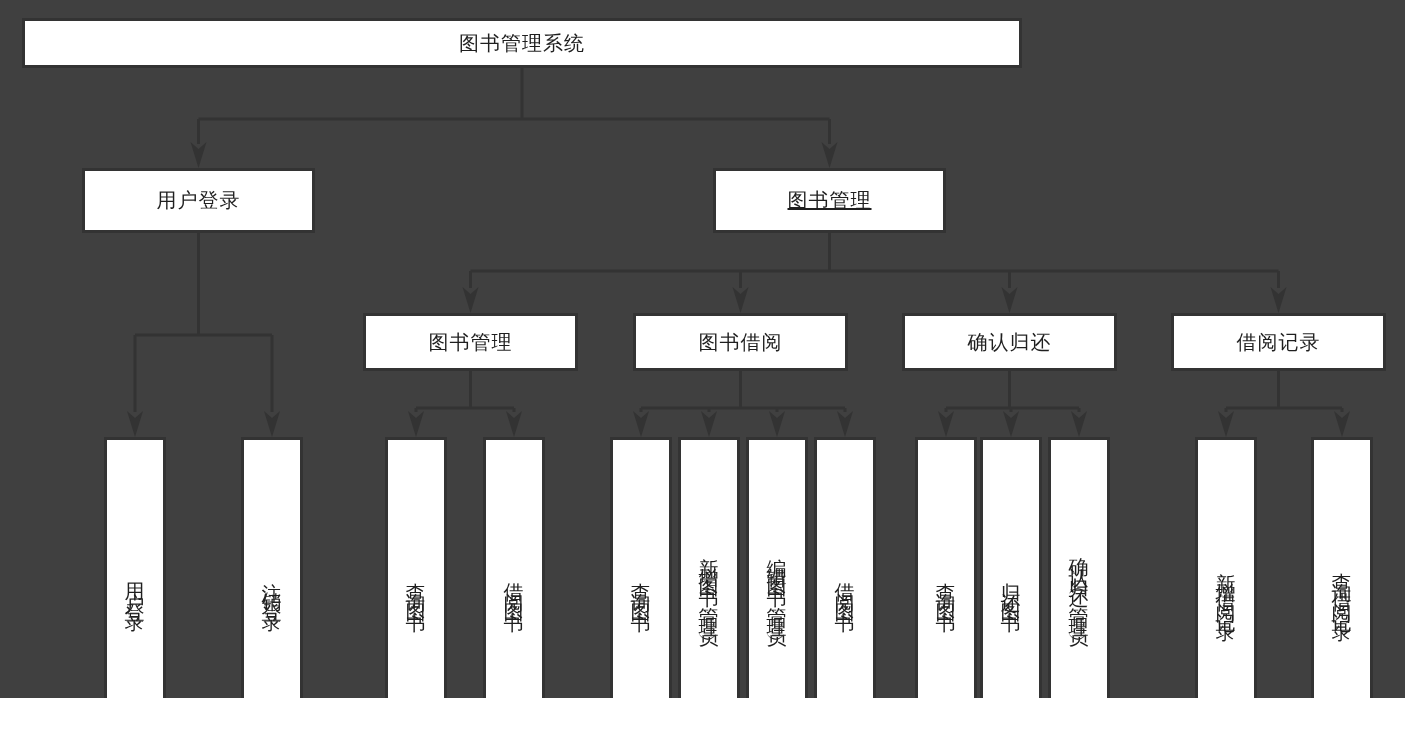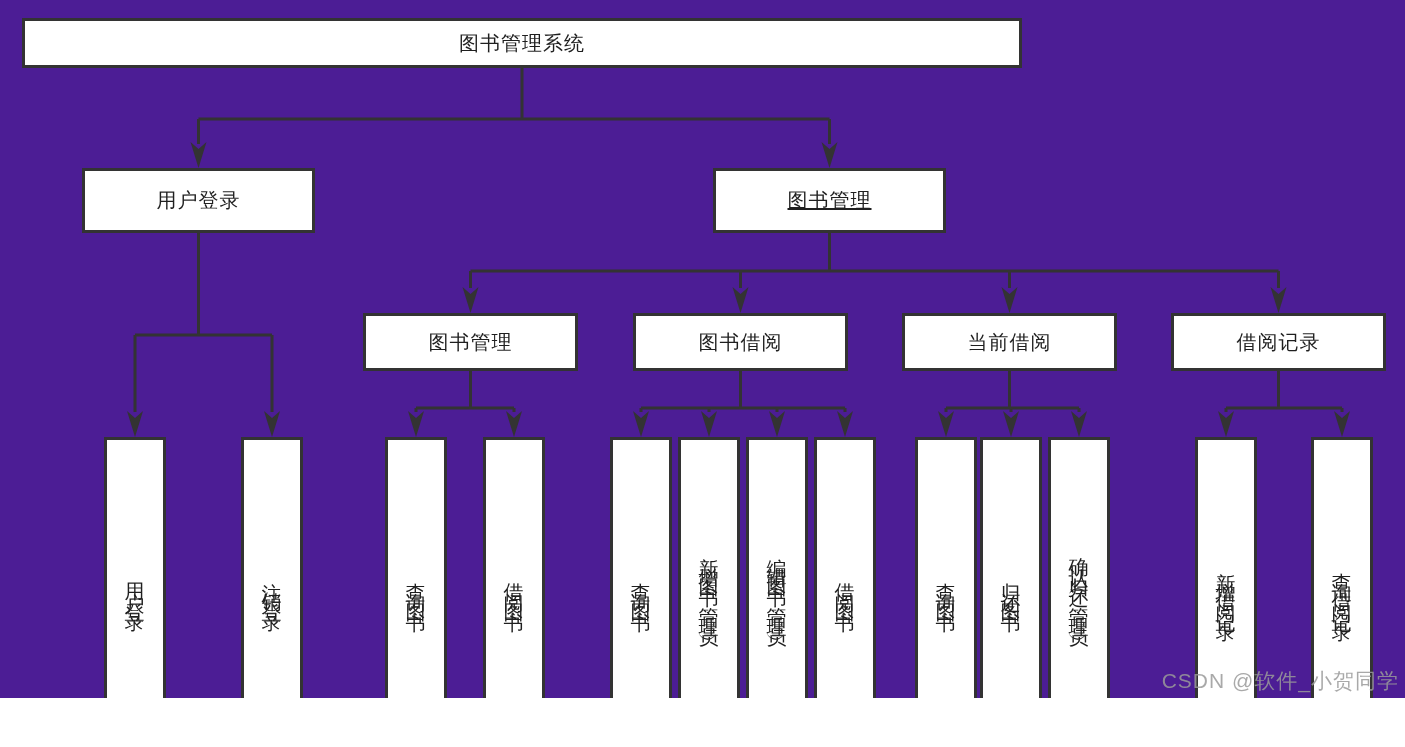--- a/index.html
+++ b/index.html
@@ -5,21 +5,21 @@
   html, body {
     margin: 0;
     padding: 0;
     background: #ffffff;
     font-family: "Liberation Sans", sans-serif;
   }
   .diagram {
     position: relative;
     width: 1405px;
     height: 698px;
-    background: #4c1d95;
+    background: #404040;
     overflow: hidden;
   }
   .connectors {
     position: absolute;
     left: 0;
     top: 0;
     width: 1405px;
     height: 747px;
     z-index: 0;
   }
@@ -113,21 +113,21 @@
     <span>图书管理</span>
   </div>
 
   <div class="box hbox" style="left:363px; top:313px; width:215px; height:58px;">
     <span>图书管理</span>
   </div>
   <div class="box hbox" style="left:633px; top:313px; width:215px; height:58px;">
     <span>图书借阅</span>
   </div>
   <div class="box hbox" style="left:902px; top:313px; width:215px; height:58px;">
-    <span>当前借阅</span>
+    <span>确认归还</span>
   </div>
   <div class="box hbox" style="left:1171px; top:313px; width:215px; height:58px;">
     <span>借阅记录</span>
   </div>
 
   <div class="box leaf" style="left:104px; top:437px; width:62px; height:300px;">
     <span>用户登录</span>
   </div>
   <div class="box leaf" style="left:241px; top:437px; width:62px; height:300px;">
     <span>注销登录</span>
@@ -163,14 +163,13 @@
     <span>确认归还（管理员）</span>
   </div>
 
   <div class="box leaf" style="left:1195px; top:437px; width:62px; height:300px;">
     <span>新增借阅记录</span>
   </div>
   <div class="box leaf" style="left:1311px; top:437px; width:62px; height:300px;">
     <span>查询借阅记录</span>
   </div>
 
-  <div class="watermark">CSDN @软件_小贺同学</div>
 </div>
 
 </body></html>

